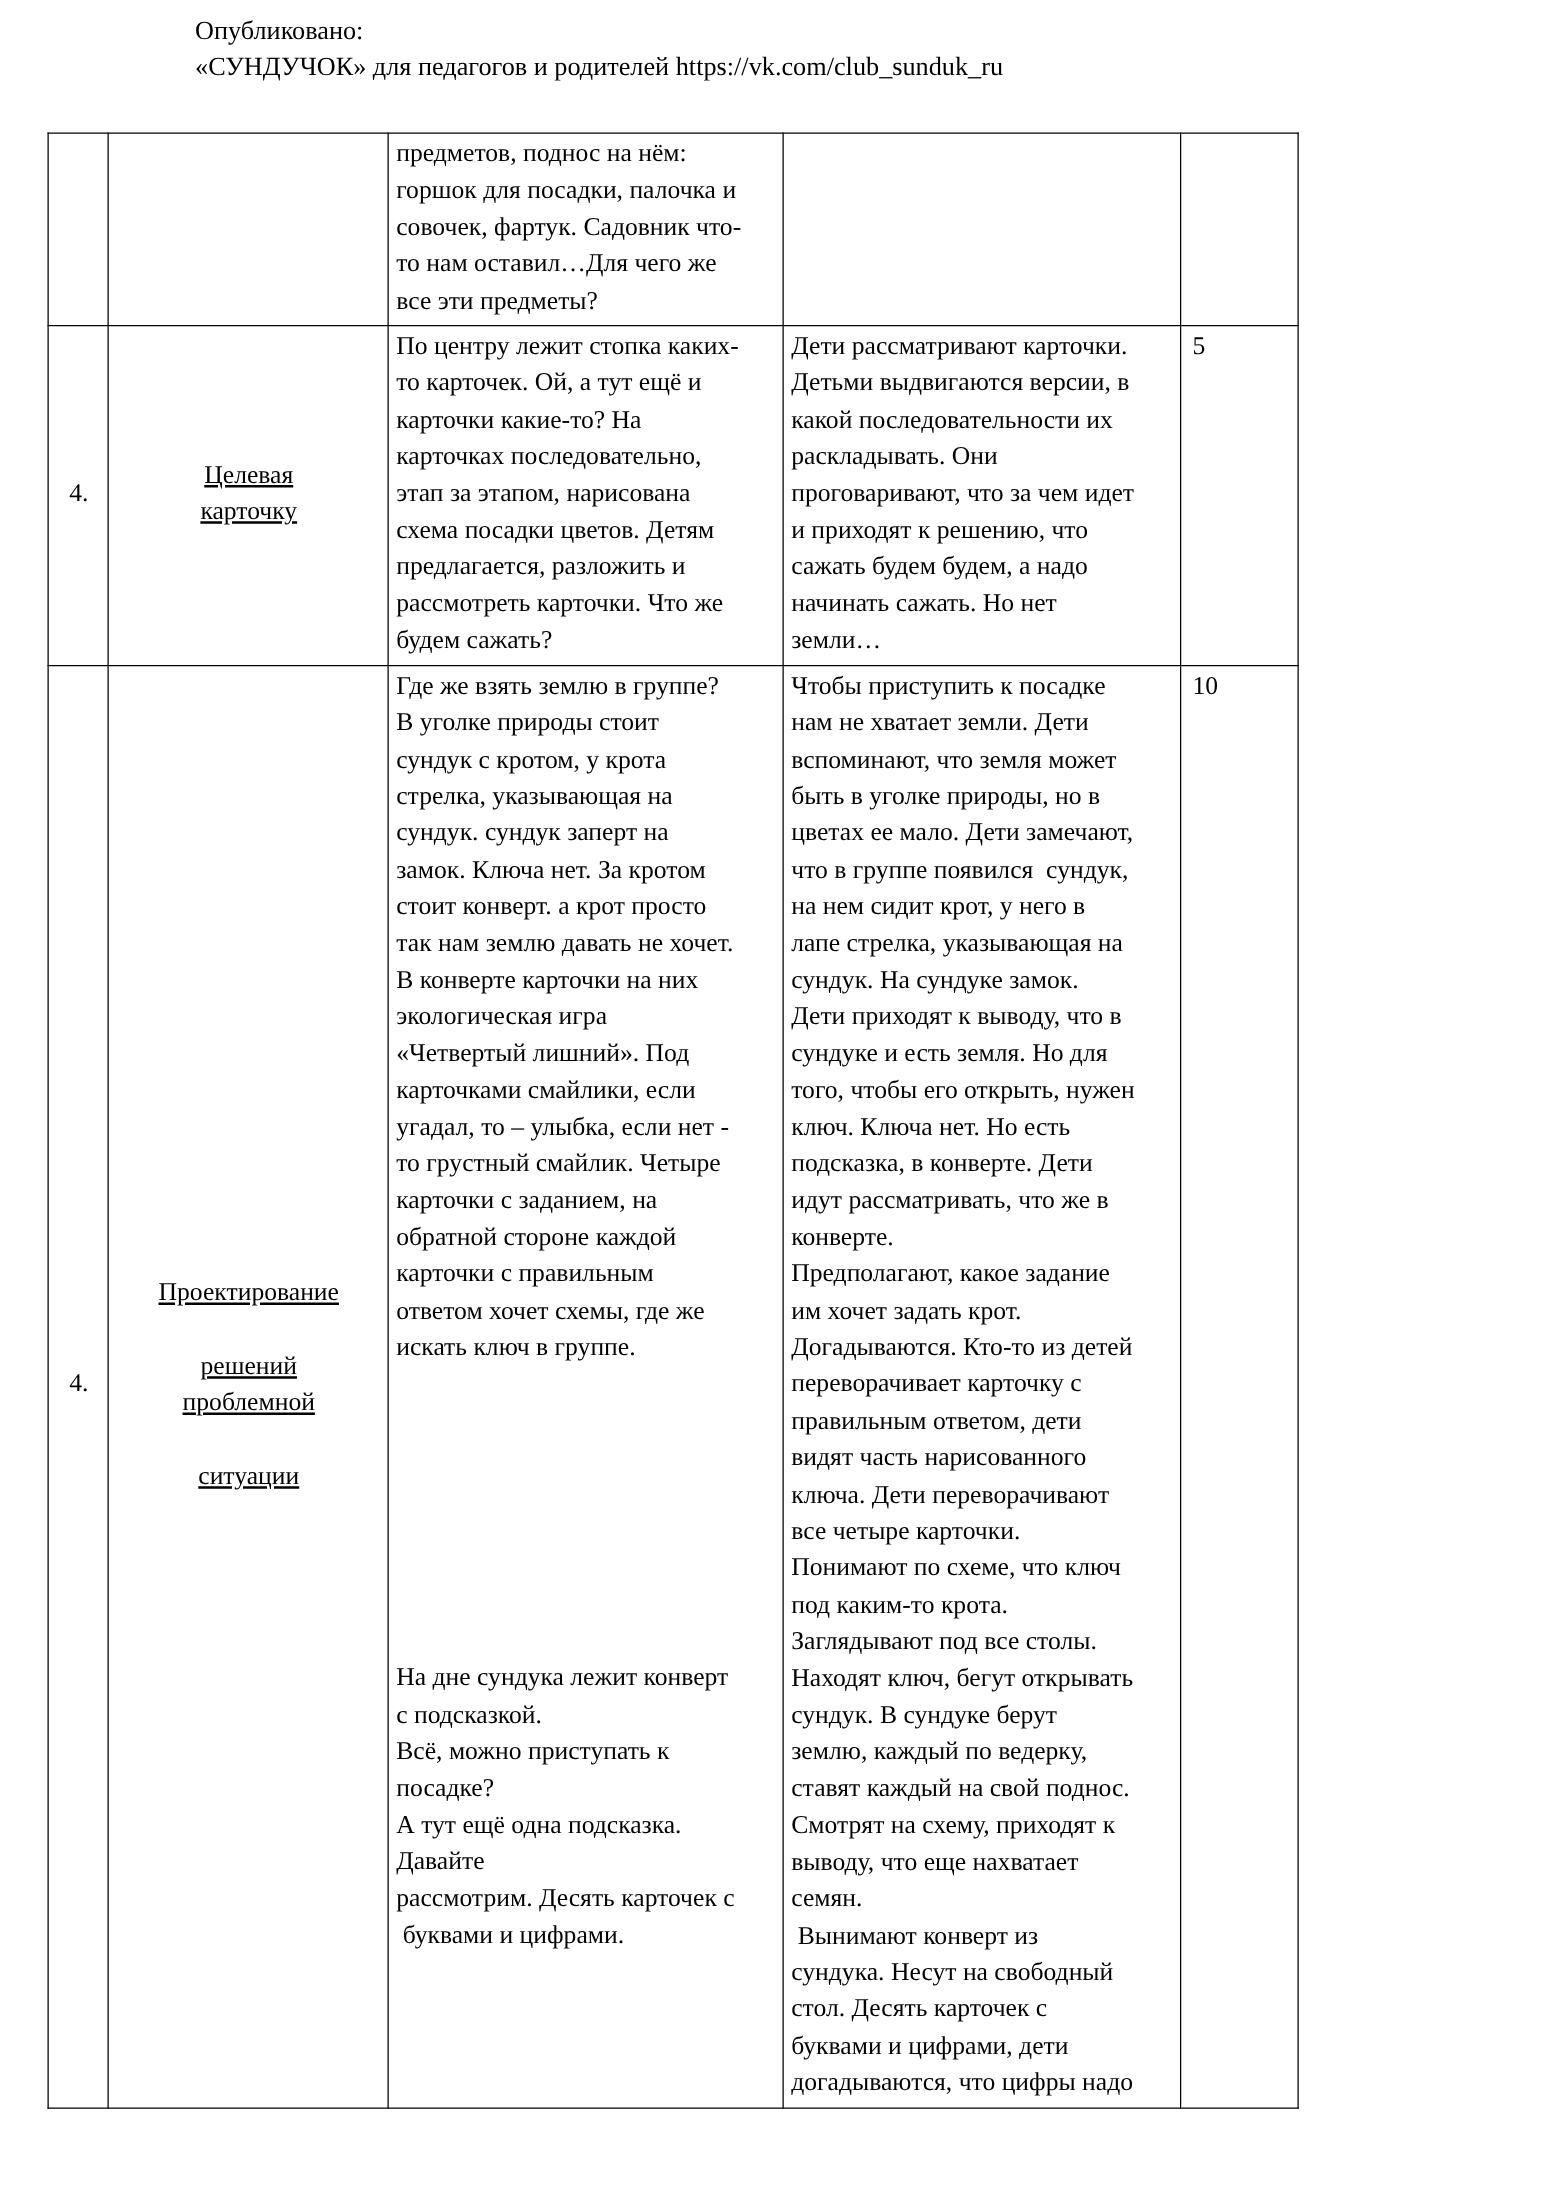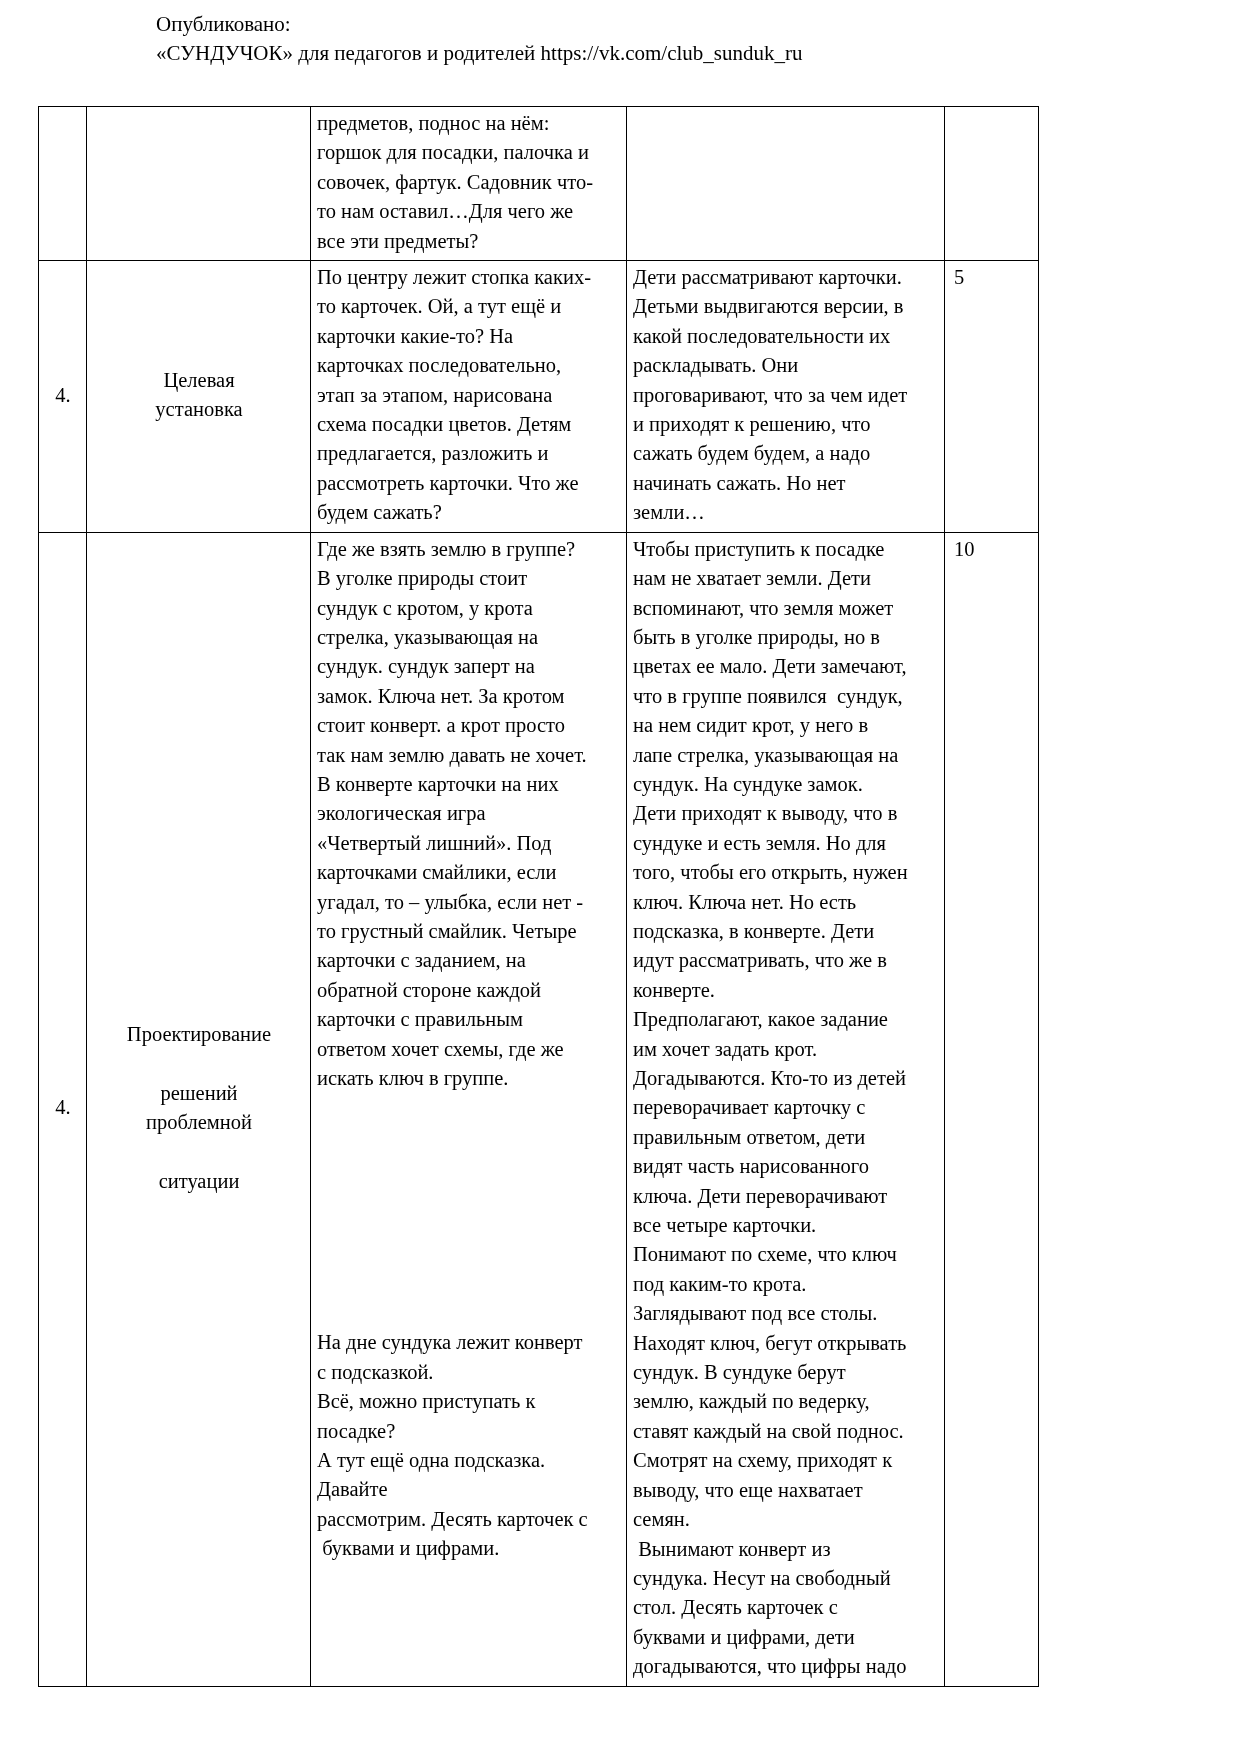--- a/index.html
+++ b/index.html
@@ -57,21 +57,21 @@
 
   td.num {
     text-align: center;
     vertical-align: middle;
     font-size: 20.5px;
   }
   td.stage {
     text-align: center;
     vertical-align: middle;
   }
-  td.stage .ln { display: block; }
+  td.stage .ln { display: block; text-decoration: underline; }
   td.stage .gap { display: block; height: 29px; }
   td.time {
     text-align: left;
     vertical-align: top;
     padding-left: 9px;
   }
   .cellline { display: block; white-space: pre; }
   .spacer-block { display: block; }
 </style>
 </head>
@@ -105,21 +105,21 @@
           <span class="cellline">все эти предметы?</span>
         </td>
         <td class="res"></td>
         <td class="time"></td>
       </tr>
 
       <tr>
         <td class="num">4.</td>
         <td class="stage">
           <span class="ln">Целевая</span>
-          <span class="ln">установка</span>
+          <span class="ln">карточку</span>
         </td>
         <td class="act">
           <span class="cellline">По центру лежит стопка каких-</span>
           <span class="cellline">то карточек. Ой, а тут ещё и</span>
           <span class="cellline">карточки какие-то? На</span>
           <span class="cellline">карточках последовательно,</span>
           <span class="cellline">этап за этапом, нарисована</span>
           <span class="cellline">схема посадки цветов. Детям</span>
           <span class="cellline">предлагается, разложить и</span>
           <span class="cellline">рассмотреть карточки. Что же</span>

